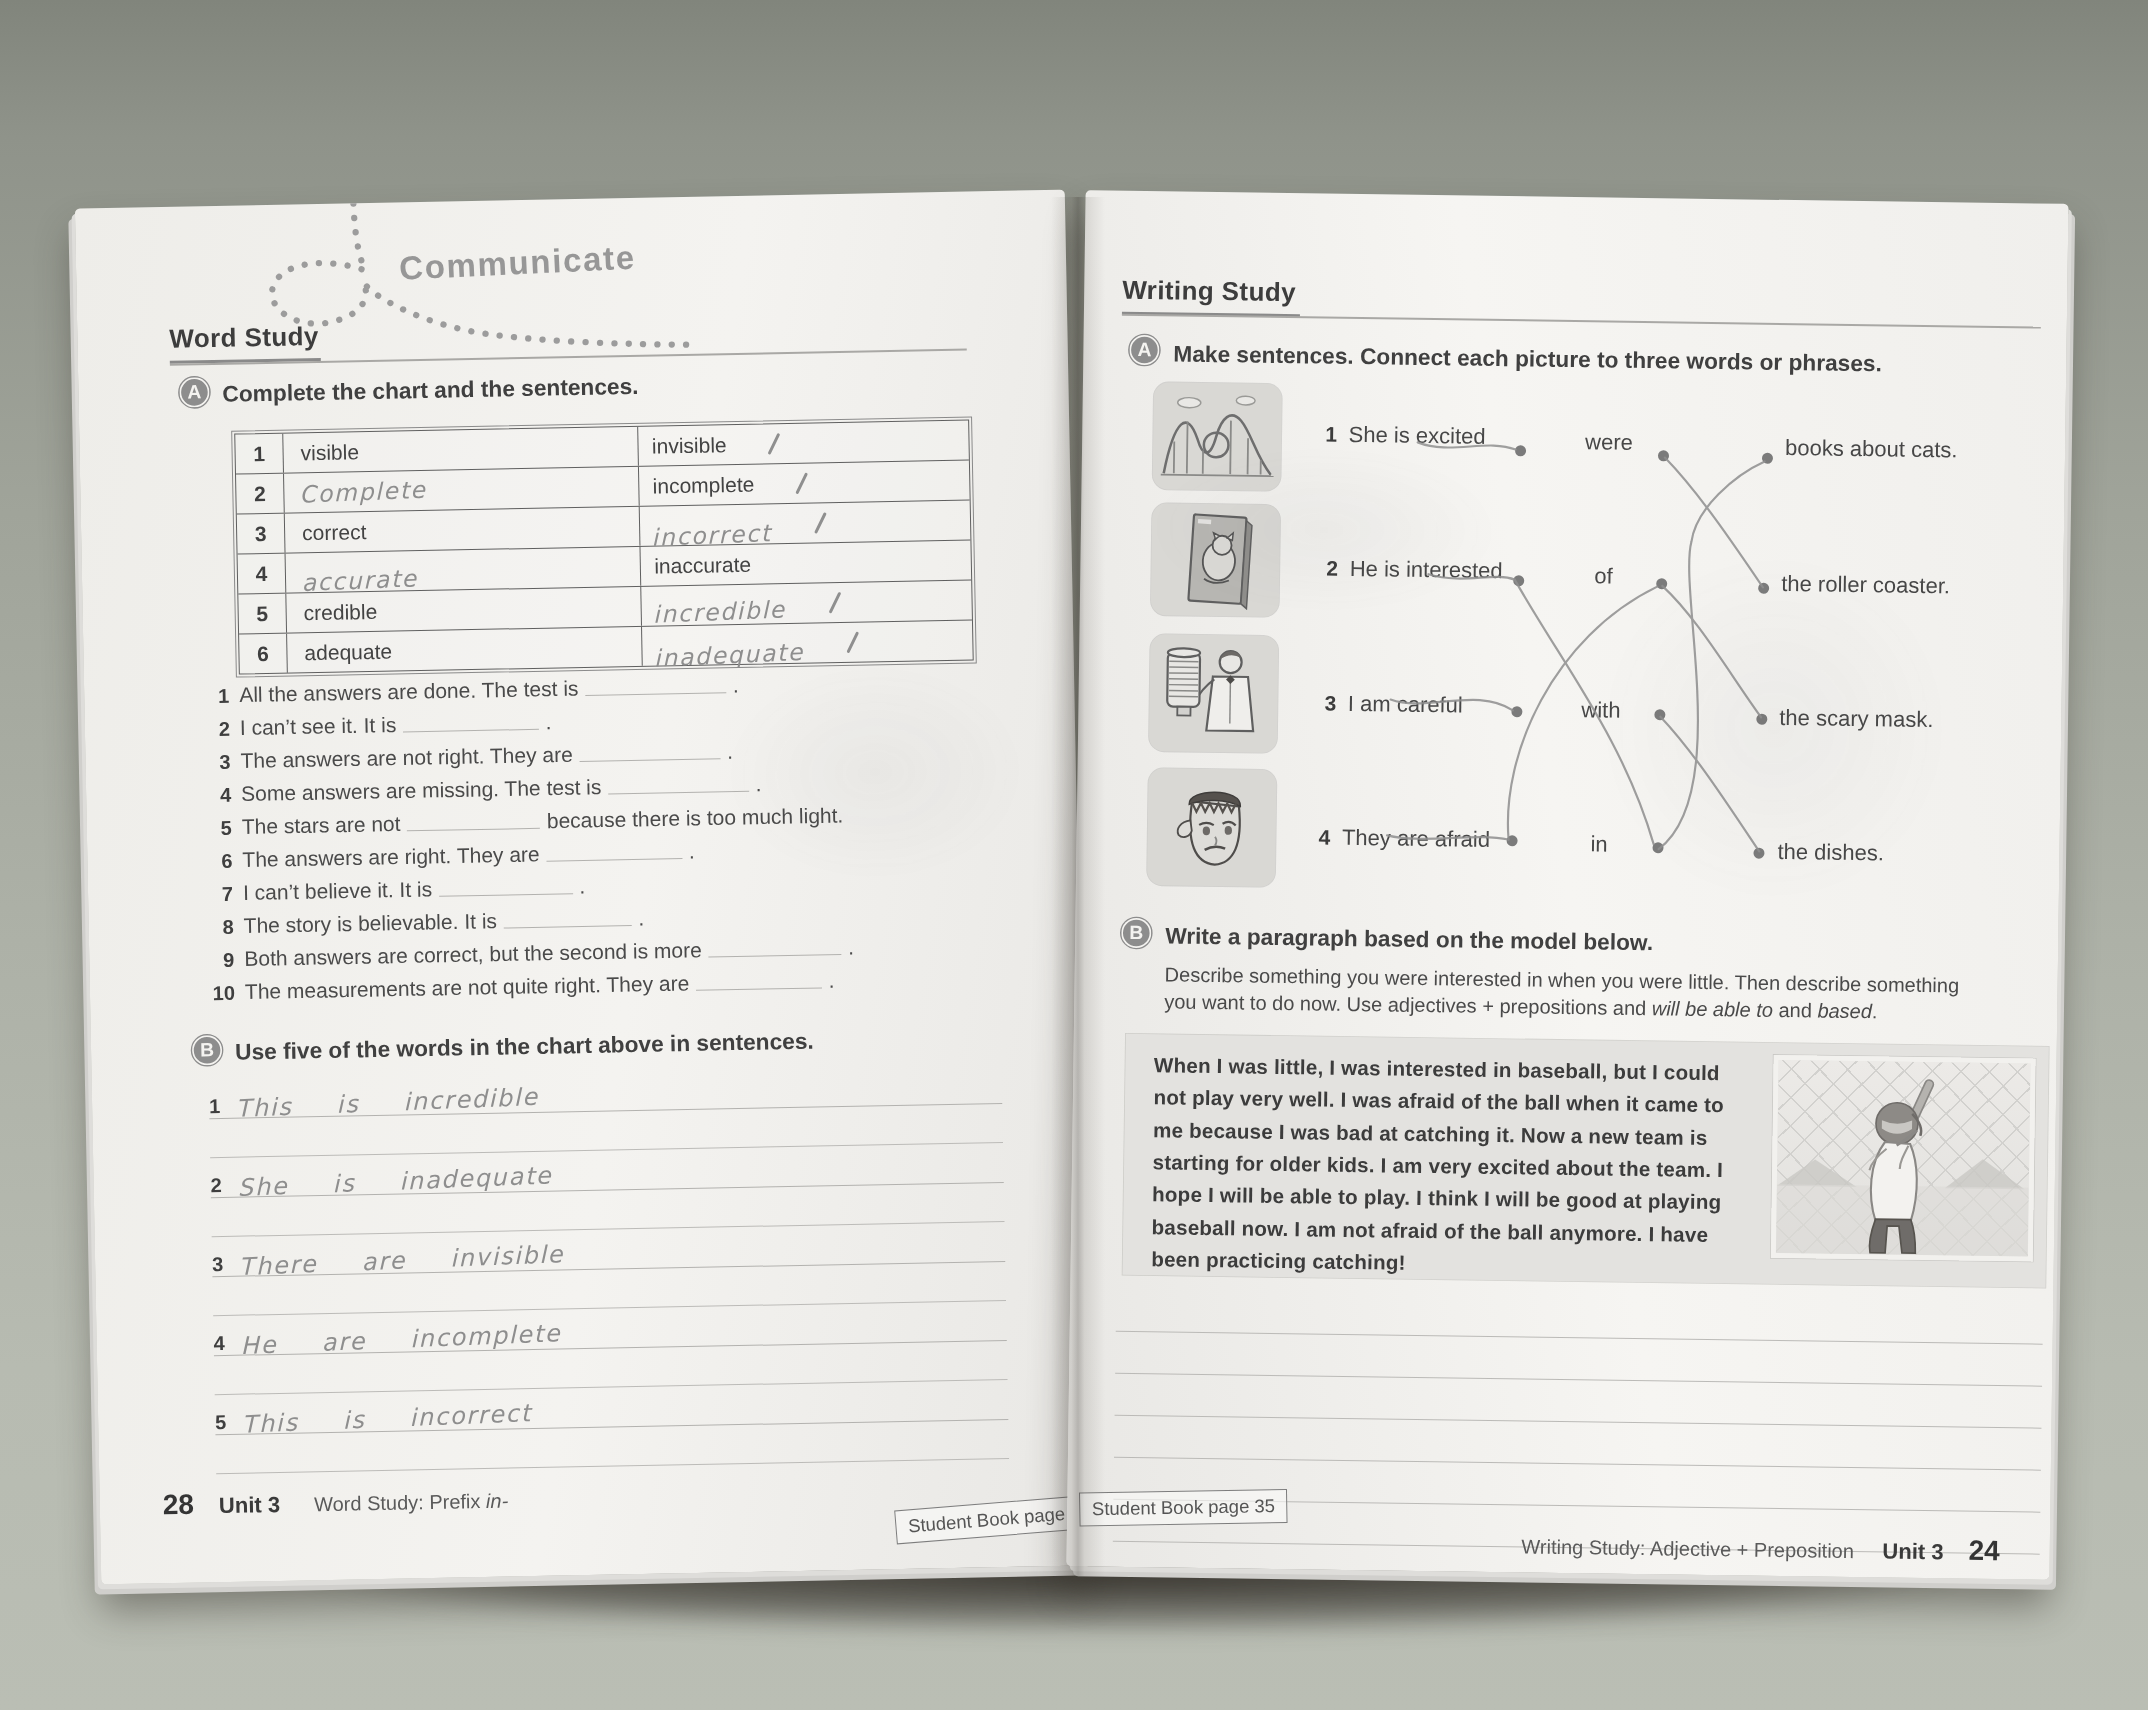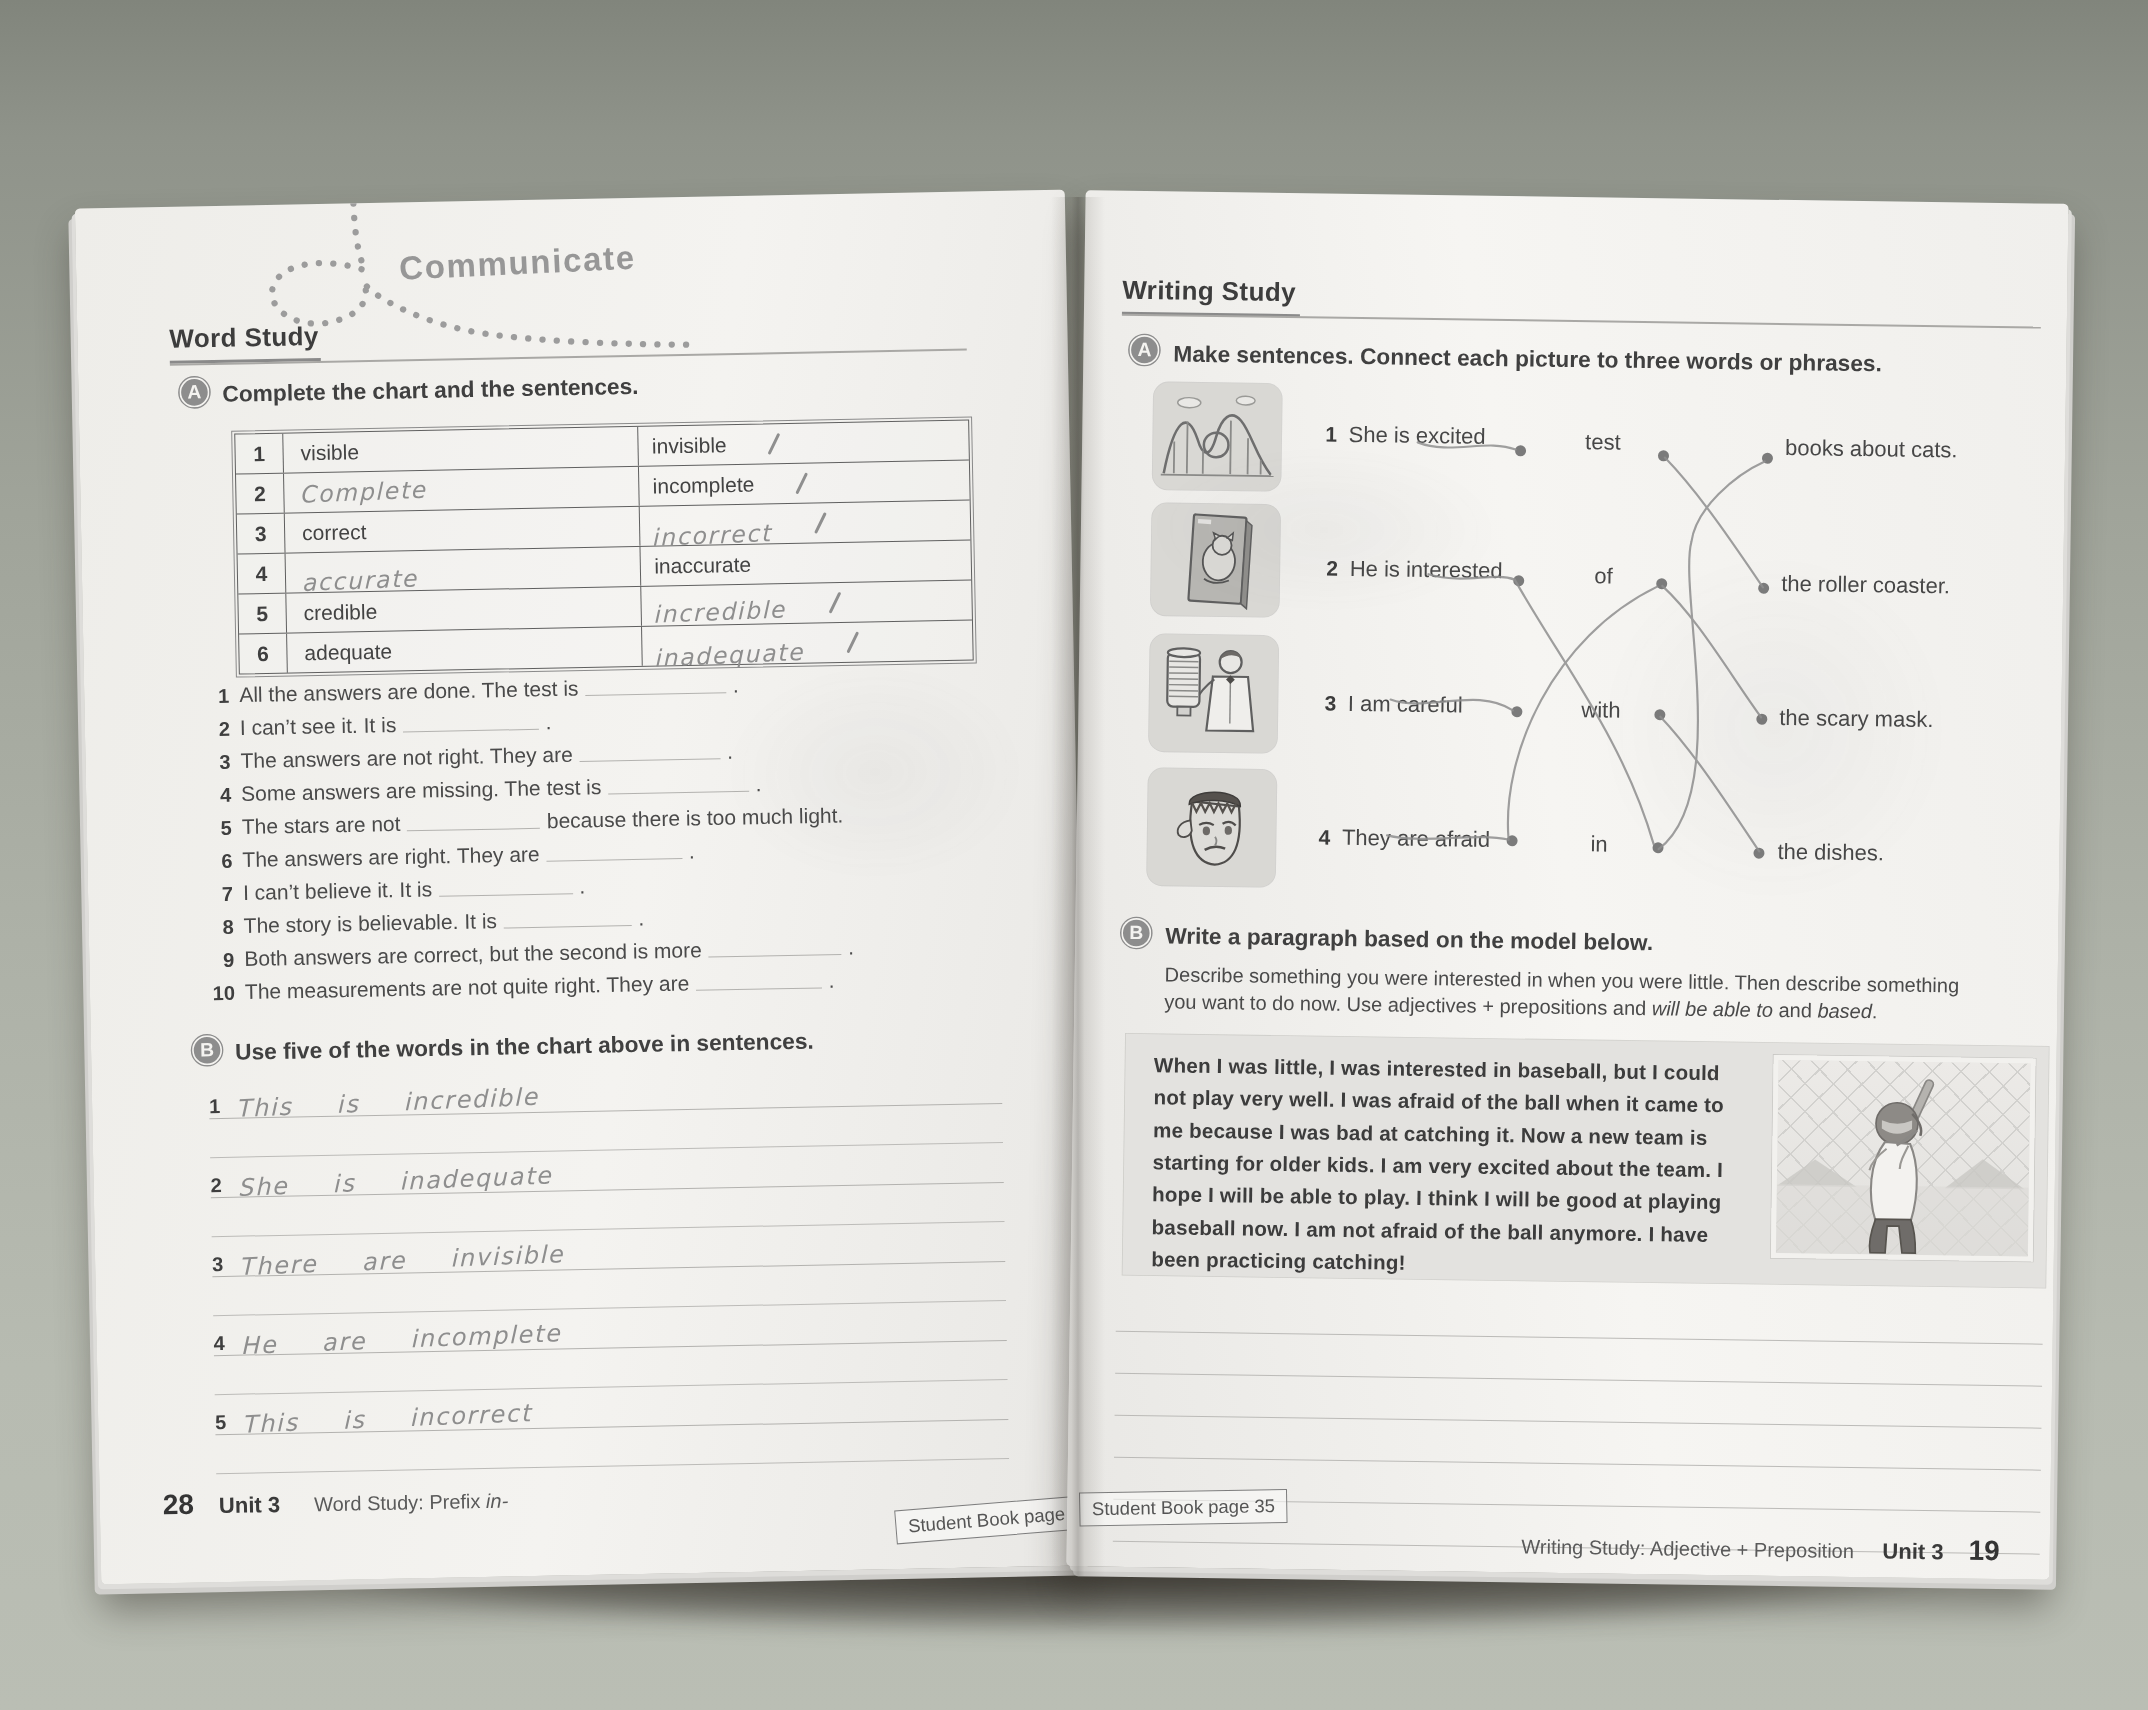--- a/index.html
+++ b/index.html
@@ -324,21 +324,21 @@
       </div>
     <div class="abs mrow" style="left:246px;top:497px;">
         <span class="m-num">3</span>
         <span class="m-text">I am careful</span>
       </div>
     <div class="abs mrow" style="left:242px;top:631px;">
         <span class="m-num">4</span>
         <span class="m-text">They are afraid</span>
       </div>
 
-    <div class="abs m-text" style="left:503px;top:232px;">test</div>
+    <div class="abs m-text" style="left:503px;top:232px;">were</div>
     <div class="abs m-text" style="left:514px;top:366px;">of</div>
     <div class="abs m-text" style="left:503px;top:500px;">with</div>
     <div class="abs m-text" style="left:514px;top:634px;">in</div>
 
     <div class="abs m-text" style="left:703px;top:235px;">books about cats.</div>
     <div class="abs m-text" style="left:701px;top:371px;">the roller coaster.</div>
     <div class="abs m-text" style="left:701px;top:505px;">the scary mask.</div>
     <div class="abs m-text" style="left:701px;top:639px;">the dishes.</div>
 
     <div class="dot" style="left:433px;top:249px;"></div>
@@ -402,21 +402,21 @@
       <div class="wline"></div>
       <div class="wline"></div>
       <div class="wline"></div>
     </div>
 
     <div class="abs sb-box" style="left:11.7px;top:1299px;transform:rotate(-1.8deg);">Student Book page 35</div>
 
     <div class="abs" style="right:50px;top:1332px;display:flex;align-items:baseline;">
       <span class="topic">Writing Study: Adjective + Preposition</span>
       <span class="unit" style="margin-left:28.5px;">Unit 3</span>
-      <span class="pg-num" style="margin-left:25px;">19</span>
+      <span class="pg-num" style="margin-left:25px;">24</span>
     </div>
 
     <div class="smudge" style="left:67px;top:252px;width:352px;height:168px;"></div>
     <div class="smudge" style="left:520px;top:352px;width:352px;height:352px;"></div>
   </div>
 
   <div class="spine"></div>
 </div>
 
 

